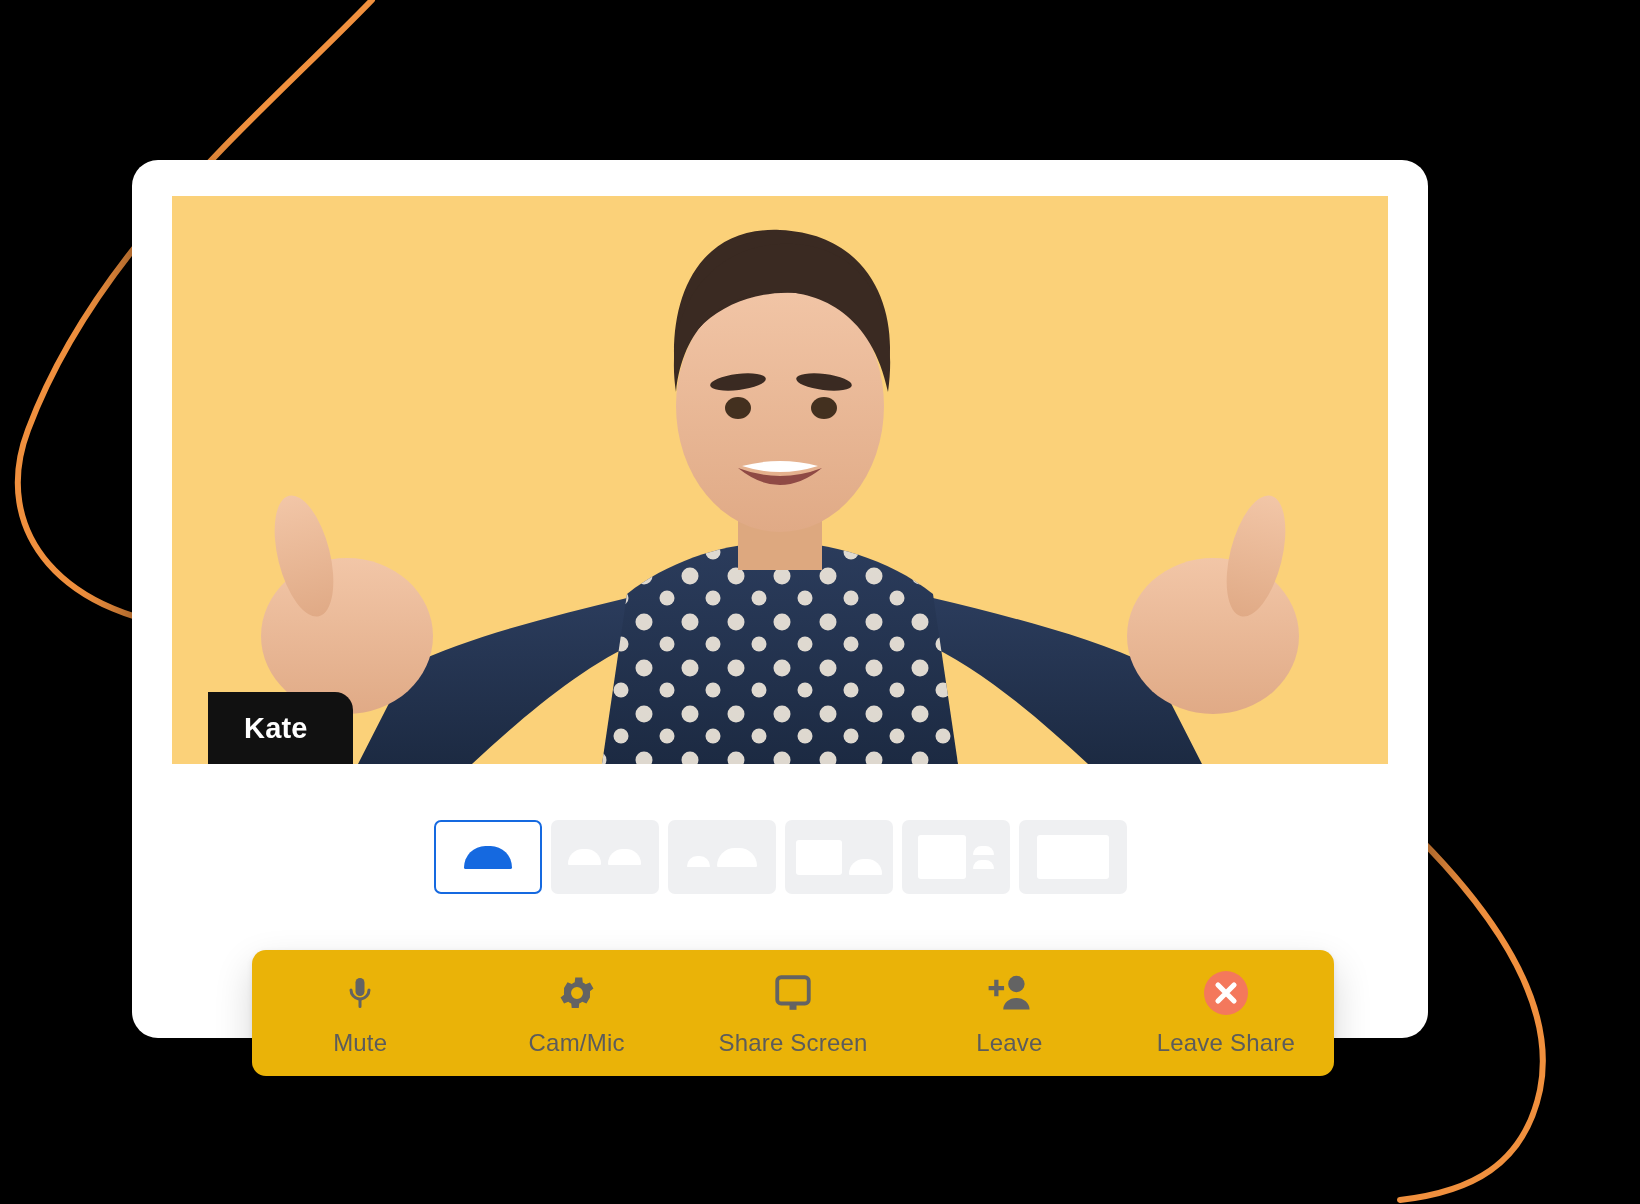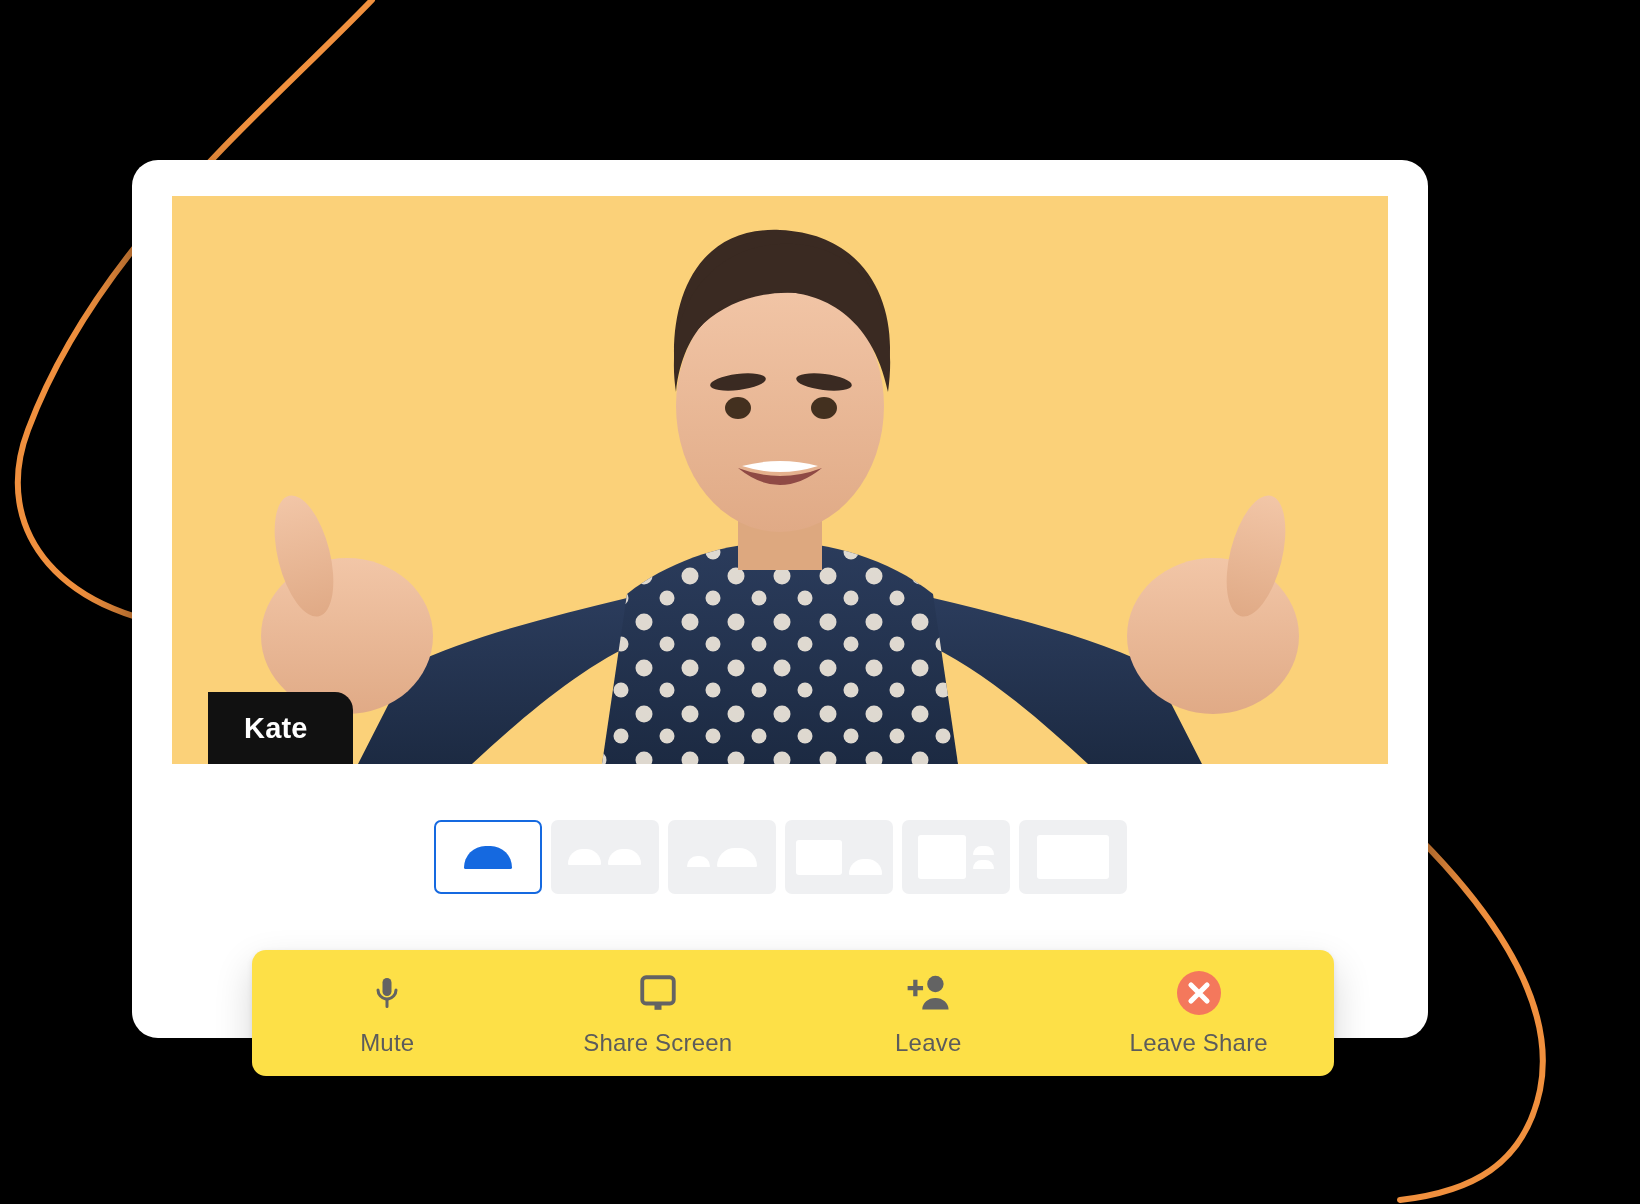--- a/index.html
+++ b/index.html
@@ -78,21 +78,21 @@
   .glyph-person .body { border-radius: 40px 40px 3px 3px; background: #ffffff; }
   .selected .glyph-person .head,
   .selected .glyph-person .body { background: #1569e0; }
   .glyph-screen { background: #ffffff; border-radius: 3px; }
 
   
   .controlbar {
     position: absolute;
     left: 252px; top: 950px;
     width: 1082px; height: 126px;
-    background: #fde047;
+    background: #eab308;
     border-radius: 14px;
     box-shadow: 0 16px 38px rgba(0,0,0,0.16), 0 2px 6px rgba(0,0,0,0.08);
     display: flex; align-items: center;
     z-index: 8;
   }
   .ctl {
     flex: 1 1 0;
     height: 100%;
     display: flex; flex-direction: column;
     align-items: center; justify-content: center;
@@ -251,20 +251,28 @@
       <span class="ico">
         <svg width="36" height="44" viewBox="0 0 24 24" class="icon-fill">
           <path d="M12 2a3 3 0 0 1 3 3v6a3 3 0 0 1-6 0V5a3 3 0 0 1 3-3z"></path>
           <path d="M5 10a1 1 0 0 1 2 0 5 5 0 0 0 10 0 1 1 0 0 1 2 0 7 7 0 0 1-6 6.92V21a1 1 0 0 1-2 0v-4.08A7 7 0 0 1 5 10z"></path>
         </svg>
       </span>
       <span class="lbl">Mute</span>
     </div>
 
 
+    <div class="ctl">
+      <span class="ico">
+        <svg width="42" height="42" viewBox="0 0 24 24" class="icon-fill">
+          <path d="M19.4 13a7.6 7.6 0 0 0 0-2l2-1.6-2-3.4-2.4 1a7.6 7.6 0 0 0-1.7-1L15 3.2h-4l-.3 2.6a7.6 7.6 0 0 0-1.7 1l-2.4-1-2 3.4L4.6 11a7.6 7.6 0 0 0 0 2l-2 1.6 2 3.4 2.4-1c.5.4 1.1.8 1.7 1l.3 2.6h4l.3-2.6c.6-.2 1.2-.6 1.7-1l2.4 1 2-3.4L19.4 13zM12 15.4A3.4 3.4 0 1 1 15.4 12 3.4 3.4 0 0 1 12 15.4z"></path>
+        </svg>
+      </span>
+      <span class="lbl">Cam/Mic</span>
+    </div>
 
     <div class="ctl">
       <span class="ico">
         <svg width="42" height="42" viewBox="0 0 24 24">
           <rect x="3" y="3" width="18" height="15" rx="2.2" fill="none" stroke="#636363" stroke-width="2.2"></rect>
           <rect x="10" y="18.2" width="4" height="3.4" class="icon-fill"></rect>
         </svg>
       </span>
       <span class="lbl">Share Screen</span>
     </div>

